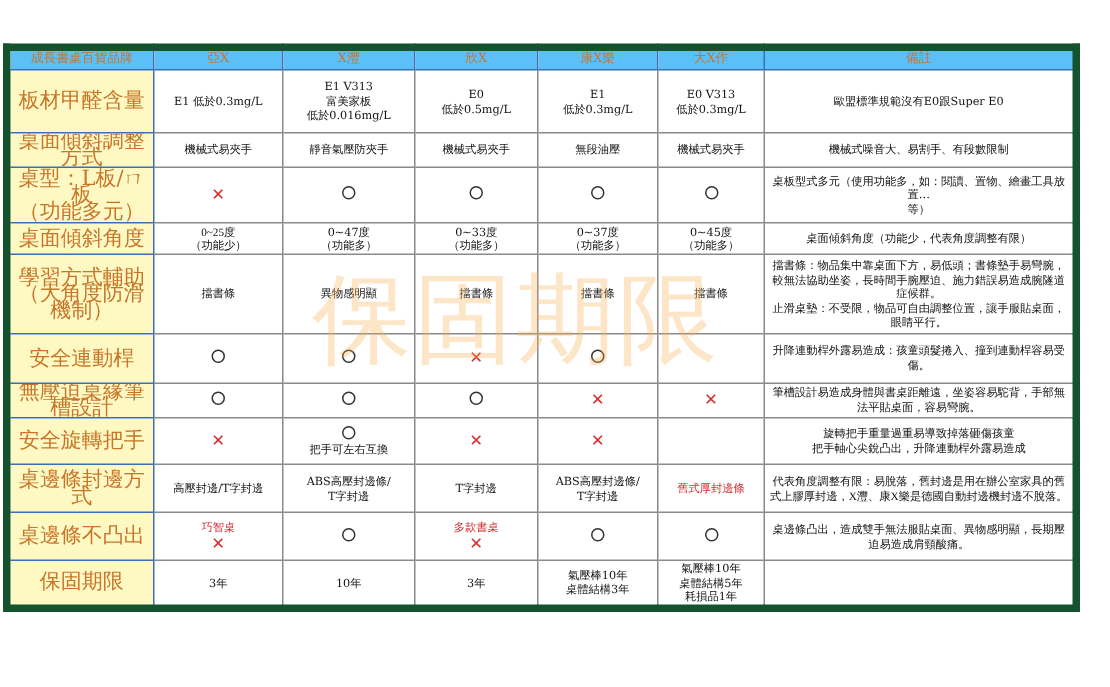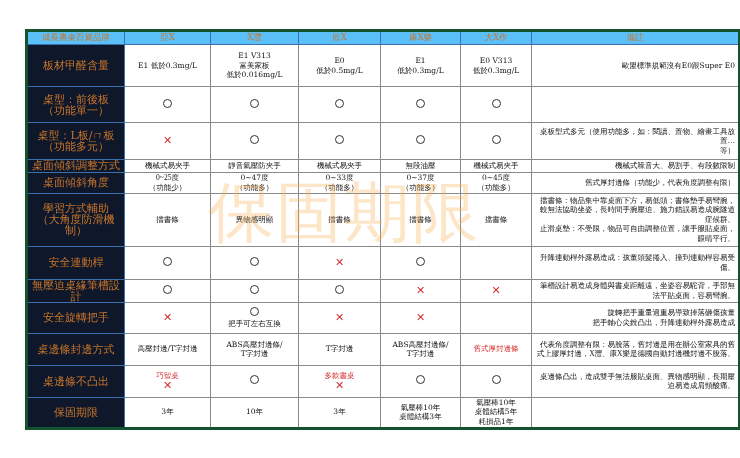--- a/index.html
+++ b/index.html
@@ -1,29 +1,29 @@
 <!DOCTYPE html>
 <html><head>
 <meta charset="utf-8">
 <style>
   html, body { margin:0; padding:0; background:#ffffff; }
   body { width:740px; height:458px; position:relative; overflow:hidden;
          font-family:"DejaVu Serif","Liberation Serif",serif; }
   table.cmp {
-    position:absolute; left:25px; top:29px; width:713px;
+    position:absolute; left:2px; top:29px; width:713px;
     border-collapse:collapse; table-layout:fixed;
-    border:3px solid #14532d;
+    border:5px solid #14532d;
   }
   table.cmp td, table.cmp th {
     border:1px solid #8a8a8a; padding:0 2px; text-align:center; vertical-align:middle;
     font-size:7.5px; line-height:9.5px; color:#111; font-weight:normal; overflow:hidden;
   }
   table.cmp tr.hdr td { background:#5bc0f8; color:#c8752a; font-size:8.5px; height:12px; border-color:#3a6fb0; }
-  table.cmp td.lbl { background:#0f172a; color:#c8752a; font-size:11px; line-height:11px; border-color:#3a6fb0; }
-  table.cmp td.note { text-align:right; padding:1px 3px; font-size:7.5px; line-height:9.6px; }
+  table.cmp td.lbl { background:#fef9c3; color:#c8752a; font-size:14px; line-height:11px; border-color:#3a6fb0; }
+  table.cmp td.note { text-align:center; padding:1px 3px; font-size:7.5px; line-height:9.6px; }
   .red { color:#d42a2a;font-family:Liberation Serif, serif; }
   .circle { display:inline-block; width:7px; height:7px; border:1px solid #333; border-radius:50%; }
   .cross { color:#d43030; font-size:11px; line-height:11px; font-family:"DejaVu Sans",sans-serif; }
   .bold { font-weight:bold; font-family:"DejaVu Sans",sans-serif; font-size:7px;margin-left:21px; }
   .watermark {
     position:absolute; left:208px; top:178px; font-size:66px; line-height:70px;
     color:rgba(250,175,80,0.32); letter-spacing:2px; pointer-events:none;
     font-family:"DejaVu Sans",sans-serif; white-space:nowrap;
   }
   .ml { white-space:pre-line; }
@@ -58,63 +58,53 @@
 富美家板
 低於0.016mg/L</span></td>
         <td><span class="ml">E0
 低於0.5mg/L</span></td>
         <td><span class="ml">E1
 低於0.3mg/L</span></td>
         <td><span class="ml">E0 V313
 低於0.3mg/L</span></td>
         <td class="note ml">歐盟標準規範沒有E0跟Super E0</td>
       </tr>
-      <tr style="height: 36px;">
-        <td class="lbl ml">桌型：前後板
-（功能單一）</td>
-        <td><span class="circle"></span></td>
-        <td><span class="circle"></span></td>
-        <td><span class="circle"></span></td>
-        <td><span class="circle"></span></td>
-        <td><span class="circle"></span></td>
-        <td class="note ml"></td>
+      <tr style="height: 11px;">
+        <td class="lbl ml">桌面傾斜調整方式</td>
+        <td><span class="ml">機械式易夾手</span></td>
+        <td><span class="ml">靜音氣壓防夾手</span></td>
+        <td><span class="ml">機械式易夾手</span></td>
+        <td><span class="ml">無段油壓</span></td>
+        <td><span class="ml">機械式易夾手</span></td>
+        <td class="note ml">機械式噪音大、易割手、有段數限制</td>
       </tr>
       <tr style="height: 37px;">
         <td class="lbl ml">桌型：L板/ㄇ板
 （功能多元）</td>
         <td><span class="cross">✕</span></td>
         <td><span class="circle"></span></td>
         <td><span class="circle"></span></td>
         <td><span class="circle"></span></td>
         <td><span class="circle"></span></td>
         <td class="note ml">桌板型式多元（使用功能多，如：閱讀、置物、繪畫工具放置…
 等）</td>
-      </tr>
-      <tr style="height: 11px;">
-        <td class="lbl ml">桌面傾斜調整方式</td>
-        <td><span class="ml">機械式易夾手</span></td>
-        <td><span class="ml">靜音氣壓防夾手</span></td>
-        <td><span class="ml">機械式易夾手</span></td>
-        <td><span class="ml">無段油壓</span></td>
-        <td><span class="ml">機械式易夾手</span></td>
-        <td class="note ml">機械式噪音大、易割手、有段數限制</td>
       </tr>
       <tr style="height: 21px;">
         <td class="lbl ml">桌面傾斜角度</td>
         <td class="red"><span class="ml">0~25度
 （功能少）</span></td>
         <td><span class="ml">0~47度
 （功能多）</span></td>
         <td><span class="ml">0~33度
 （功能多）</span></td>
         <td><span class="ml">0~37度
 （功能多）</span></td>
         <td><span class="ml">0~45度
 （功能多）</span></td>
-        <td class="note ml">舊式厚封邊條（功能少，代表角度調整有限）</td>
+        <td class="note ml">桌面傾斜角度（功能少，代表角度調整有限）</td>
       </tr>
       <tr style="height: 53px;">
         <td class="lbl ml">學習方式輔助
 （大角度防滑機制）</td>
         <td class="bold"><span class="ml">擋書條</span></td>
         <td class="bold"><span class="ml">異物感明顯</span></td>
         <td class="bold"><span class="ml">擋書條</span></td>
         <td class="bold"><span class="ml">擋書條</span></td>
         <td class="bold"><span class="ml">擋書條</span></td>
         <td class="note ml">擋書條：物品集中靠桌面下方，易低頭；書條墊手易彎腕，較無法協助坐姿，長時間手腕壓迫、施力錯誤易造成腕隧道症候群。

